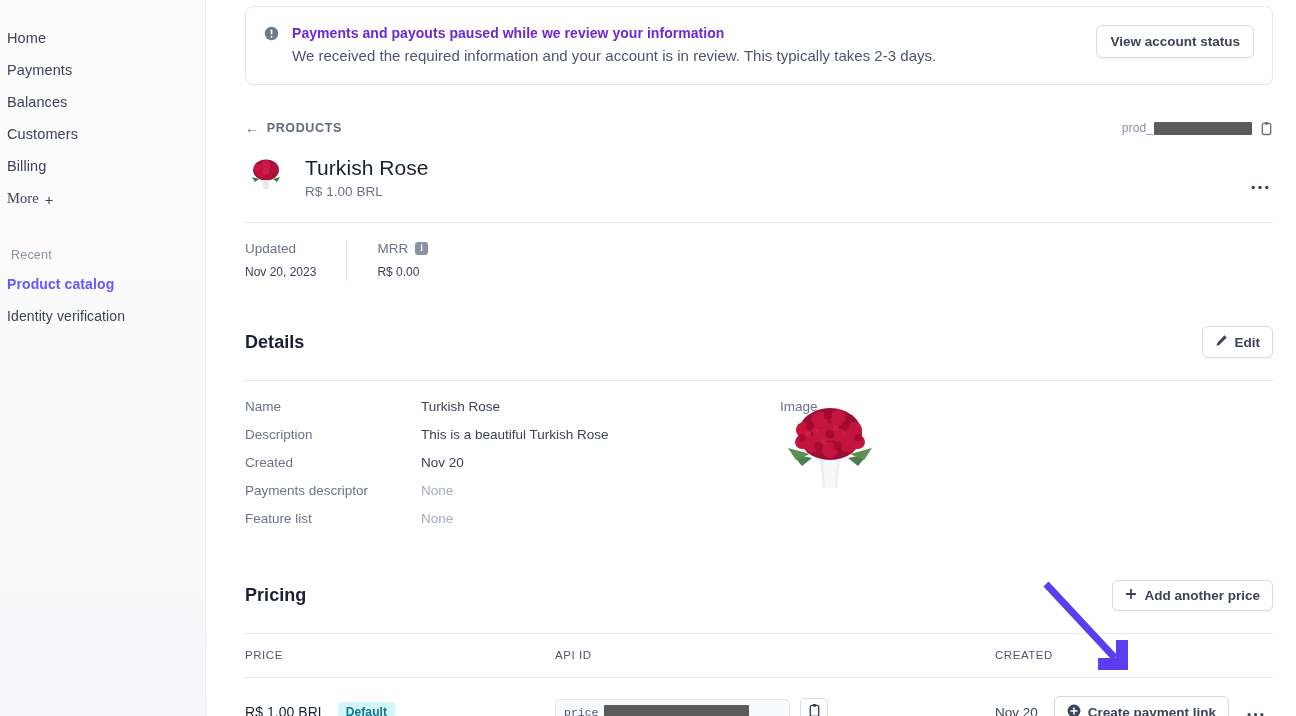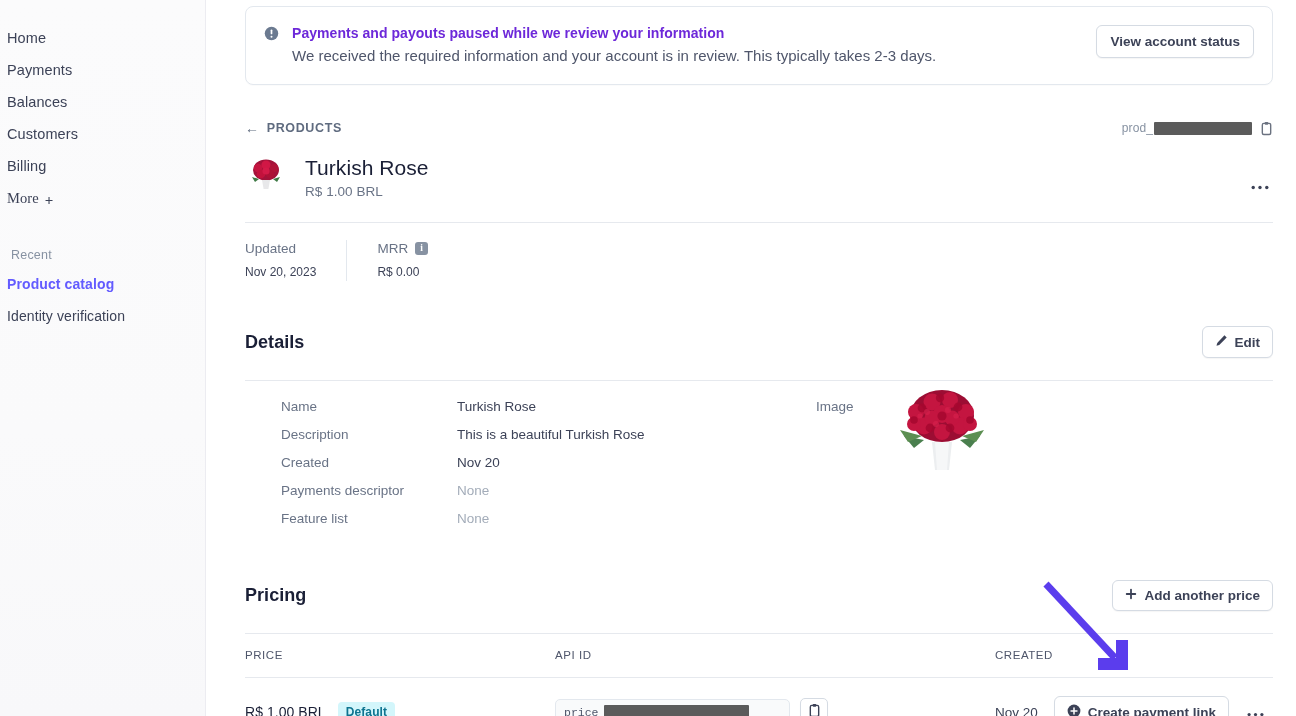--- a/index.html
+++ b/index.html
@@ -154,27 +154,27 @@
   }
 
   
   .section { margin-top: 45px; }
   .section-head {
     display: flex; align-items: center; justify-content: space-between;
     padding-bottom: 14px;
   }
   .section-title { font-size: 18px; font-weight: 700; color: #1a1f36; letter-spacing: .05px; }
 
-  .detail-wrap { display: flex; margin-top: 17px; margin-left: 36px; }
+  .detail-wrap { display: flex; margin-top: 17px; }
   .detail-col { flex: 0 0 535px; }
   .drow { display: flex; height: 28px; align-items: flex-start; }
   .dkey { flex: 0 0 176px; font-size: 13.5px; color: #697386; line-height: 18px; }
   .dval { font-size: 13.5px; color: #3c4257; line-height: 18px; }
   .dval.none { color: #a3acb9; }
-  .img-col { display: flex; }
+  .img-col { display: flex; flex-direction: column; }
   .img-label { font-size: 13.5px; color: #697386; margin-right: 38px; line-height: 18px; }
   .img-box { width: 100px; height: 92px; margin-top: -18px; }
 
   
   .thead { display: flex; padding: 7px 0 8px 0; }
   .th {
     font-size: 11.5px; font-weight: 400; color: #4f566b;
     letter-spacing: .55px;
   }
   .th.price { flex: 0 0 310px; }

